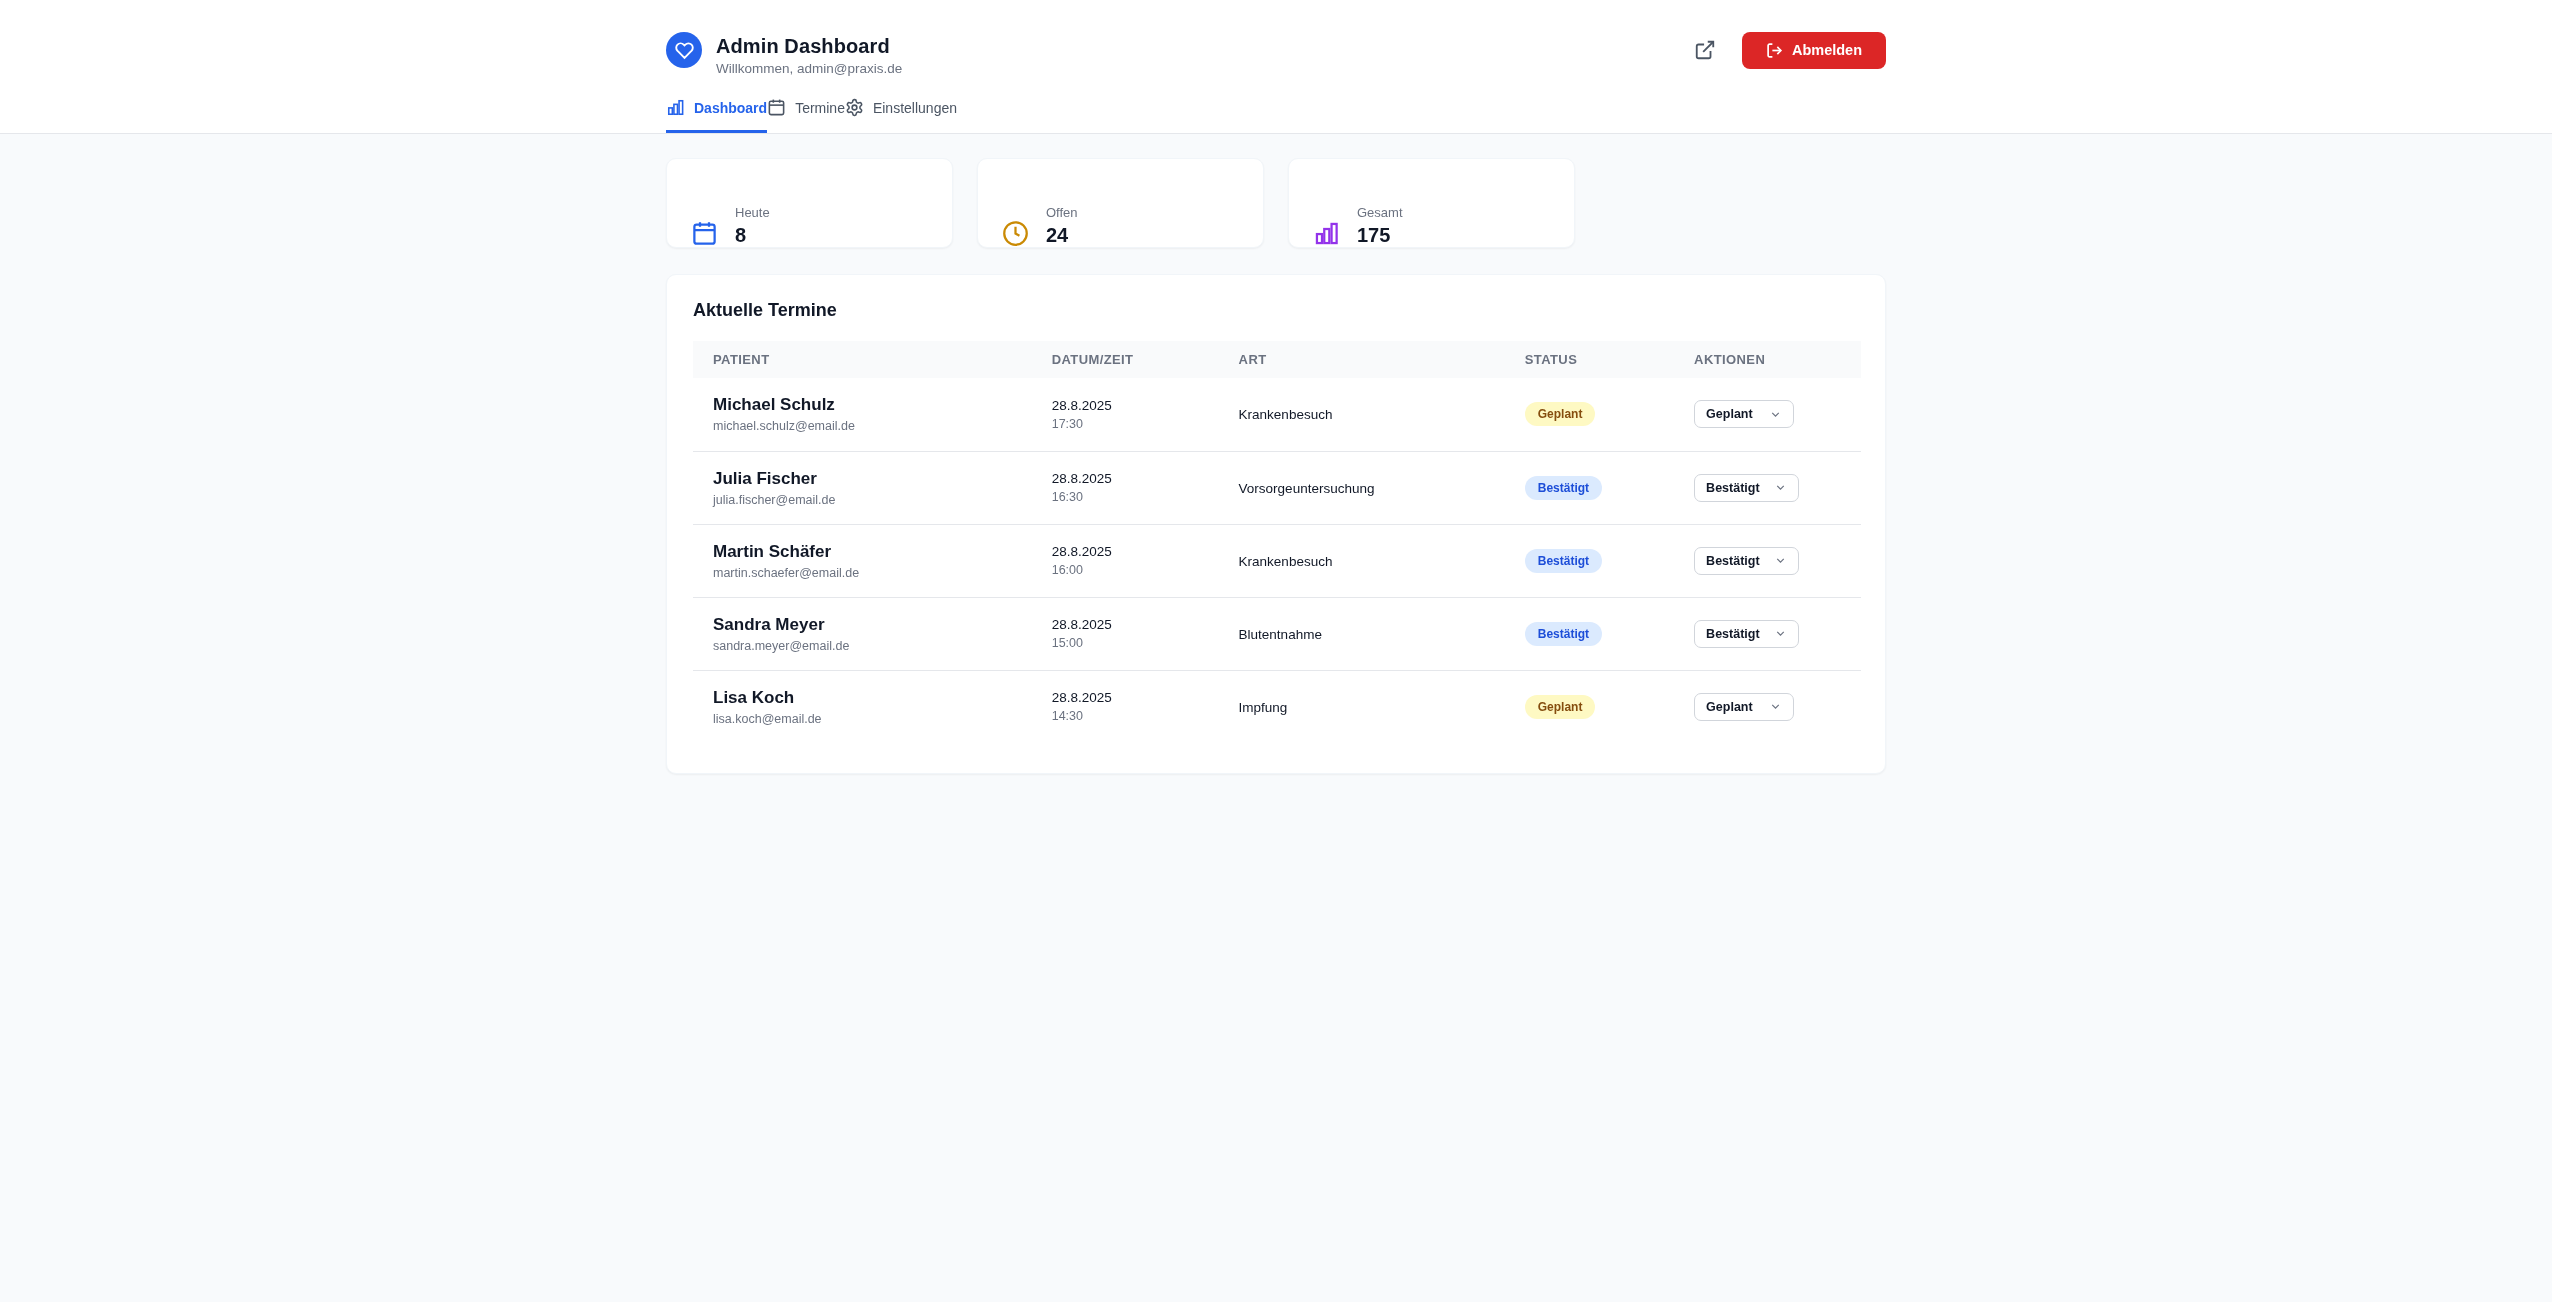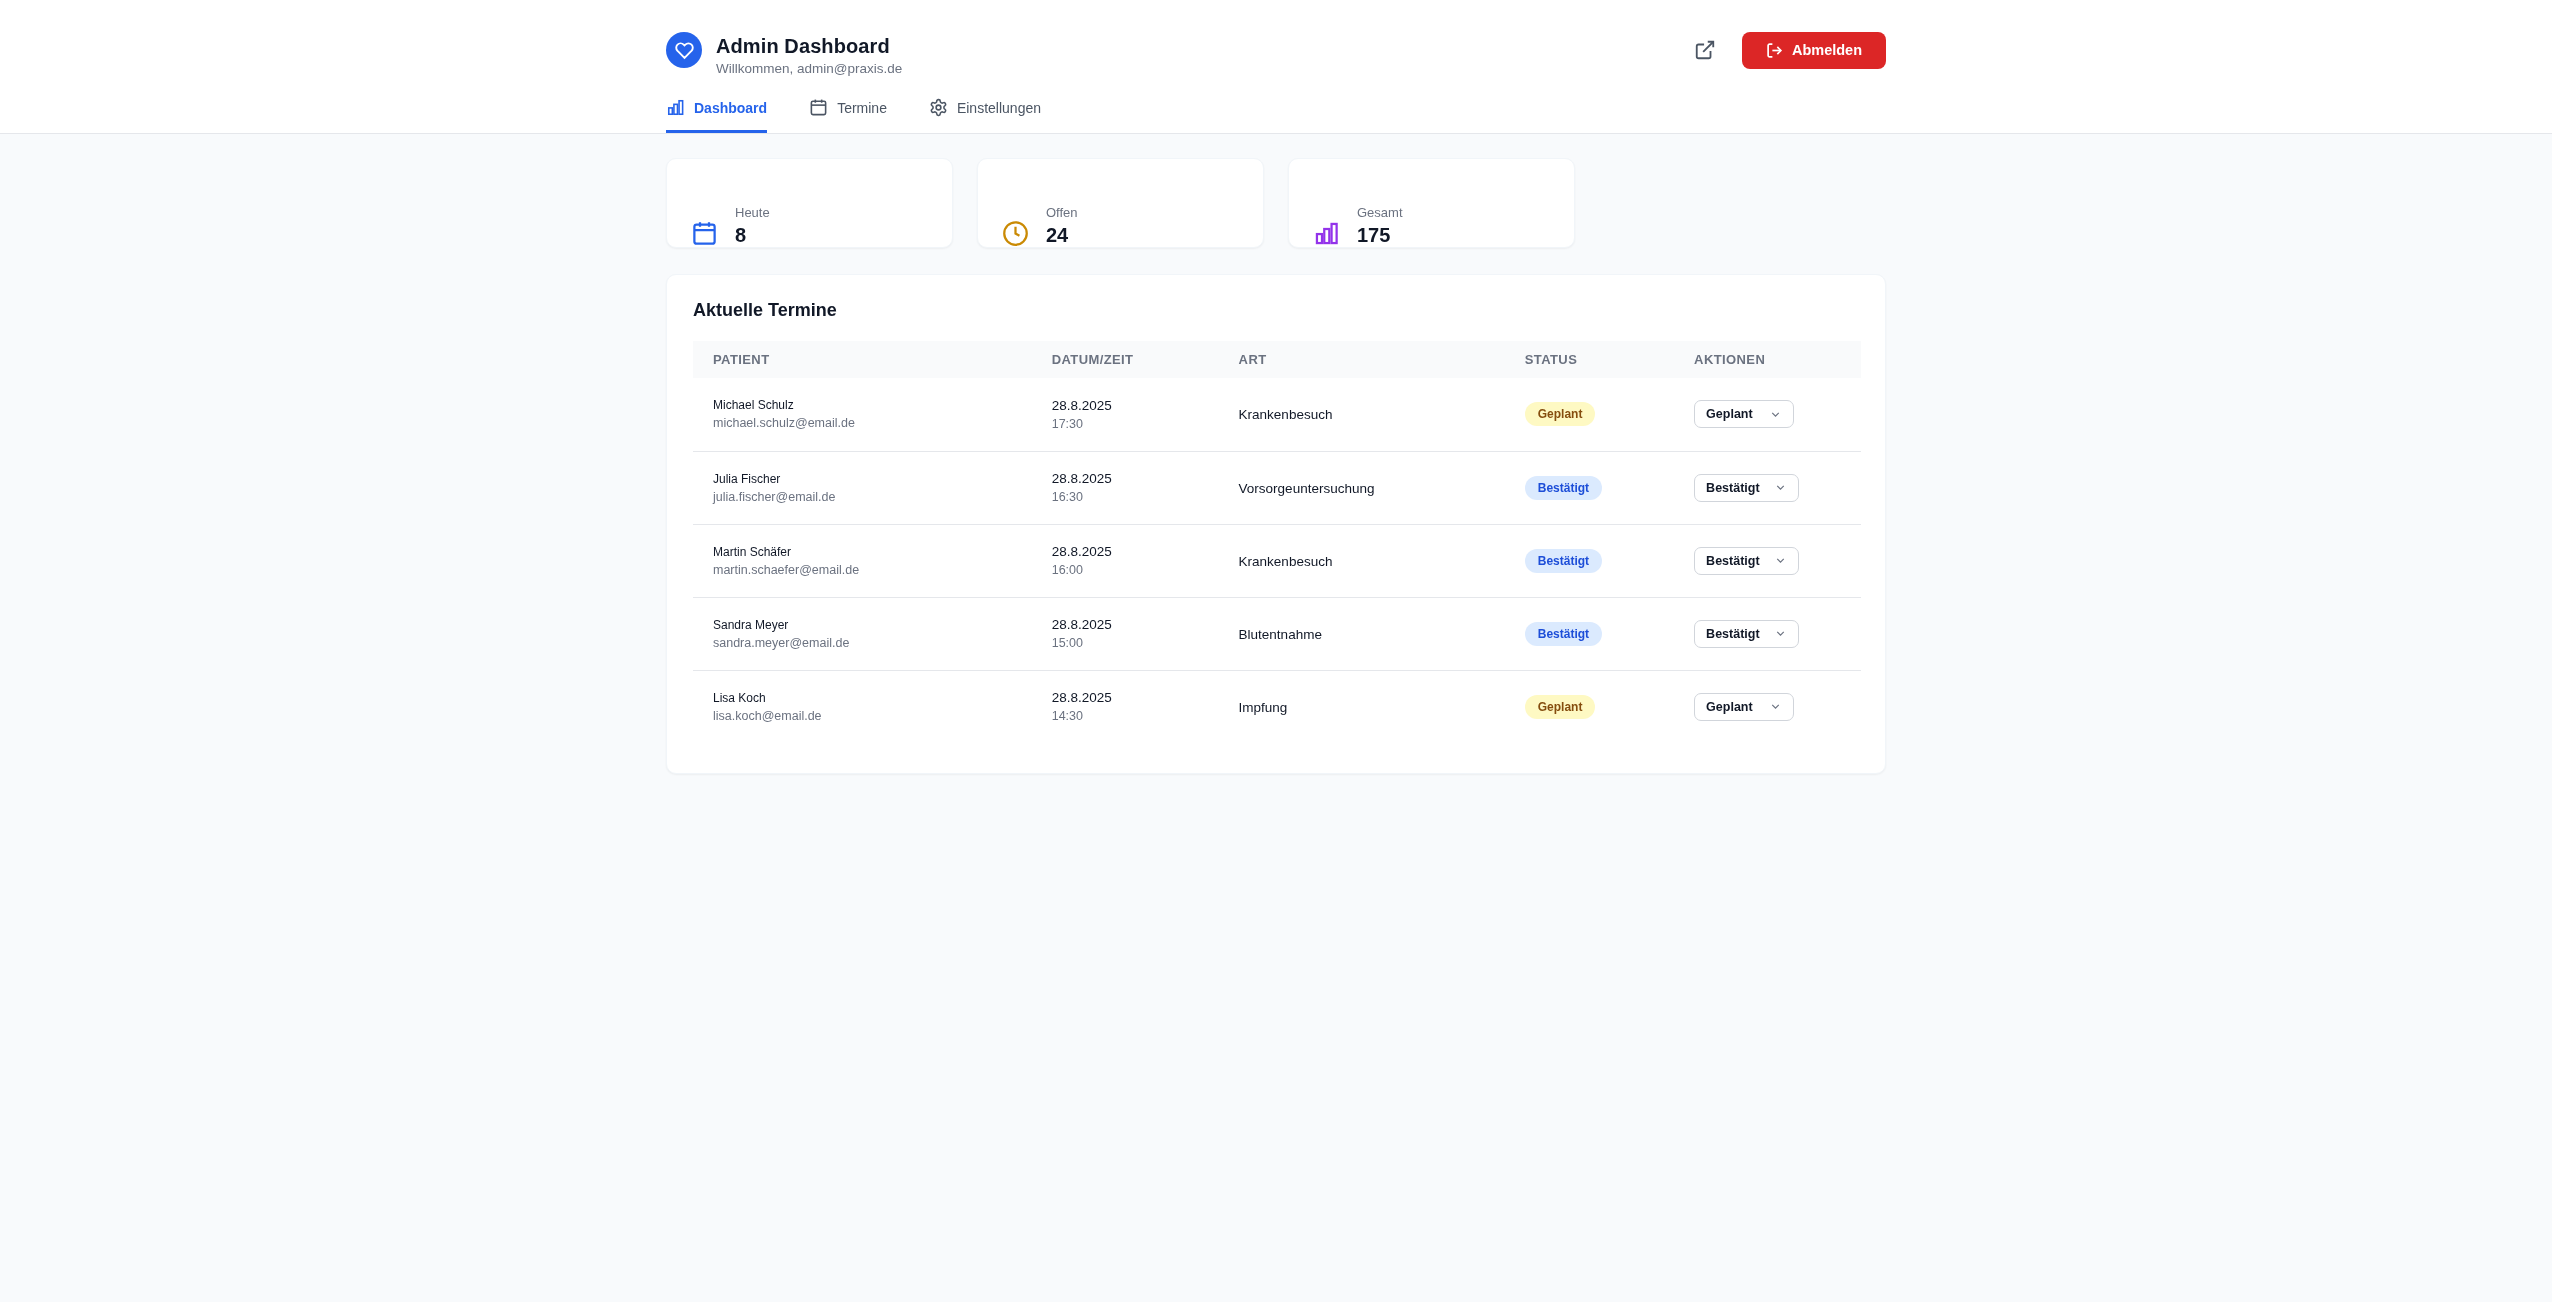--- a/index.html
+++ b/index.html
@@ -28,21 +28,21 @@
   .ext-link-btn { background:none; border:none; cursor:pointer; display:flex; padding:2px; }
   .ext-link-btn svg { width:22px; height:22px; stroke:#4b5563; fill:none; stroke-width:2; }
   .logout-btn {
     display:flex; align-items:center; gap:9px;
     background:#dc2626; color:#ffffff; border:none; cursor:pointer;
     font-family:inherit; font-size:14.5px; font-weight:700;
     padding:0 24px; height:37px; border-radius:8px;
   }
   .logout-btn svg { width:17px; height:17px; stroke:#ffffff; fill:none; stroke-width:2.4; }
 
-  .tabs { display:flex; gap:42px; margin-top:22px; }
+  .tabs { display:flex; margin-top:22px; }
   .tab {
     display:flex; align-items:center; gap:9px;
     font-size:14px; font-weight:500; color:#4b5563;
     padding-bottom:13px; border-bottom:3px solid transparent; cursor:pointer;
   }
   .tab svg { width:19px; height:19px; stroke:#4b5563; fill:none; stroke-width:2; }
   .tab.active { color:#2563eb; border-bottom-color:#2563eb; font-weight:600; }
   .tab.active svg { stroke:#2563eb; }
 
   
@@ -72,21 +72,21 @@
   col.c-patient { width:29%; } col.c-datum { width:16%; } col.c-art { width:24.5%; }
   col.c-status { width:14.5%; } col.c-aktionen { width:16%; }
   thead th {
     background:#f9fafb; text-align:left; font-size:13px; font-weight:600;
     color:#6b7280; text-transform:uppercase; letter-spacing:.4px;
     padding:11px 20px; white-space:nowrap;
   }
   tbody td { padding:15px 20px; vertical-align:middle; }
   tbody tr { height:73px; }
   tbody tr:not(:last-child) td { border-bottom:1px solid #e5e7eb; }
-  .cell-name { font-size:12px; font-weight:400; color:#111827; }
+  .cell-name { font-size:17px; font-weight:700; color:#111827; }
   .cell-sub { font-size:12.5px; color:#6b7280; margin-top:4px; }
   .cell-main { font-size:13.5px; color:#111827; }
   .badge {
     display:inline-block; font-size:12px; font-weight:600;
     padding:5px 13px; border-radius:999px; white-space:nowrap;
   }
   .badge[data-status="Geplant"]  { background:#fef9c3; color:#854d0e; }
   .badge[data-status="Bestätigt"]{ background:#dbeafe; color:#1d4ed8; }
   .status-select {
     display:inline-flex; align-items:center; justify-content:space-between; gap:14px;

